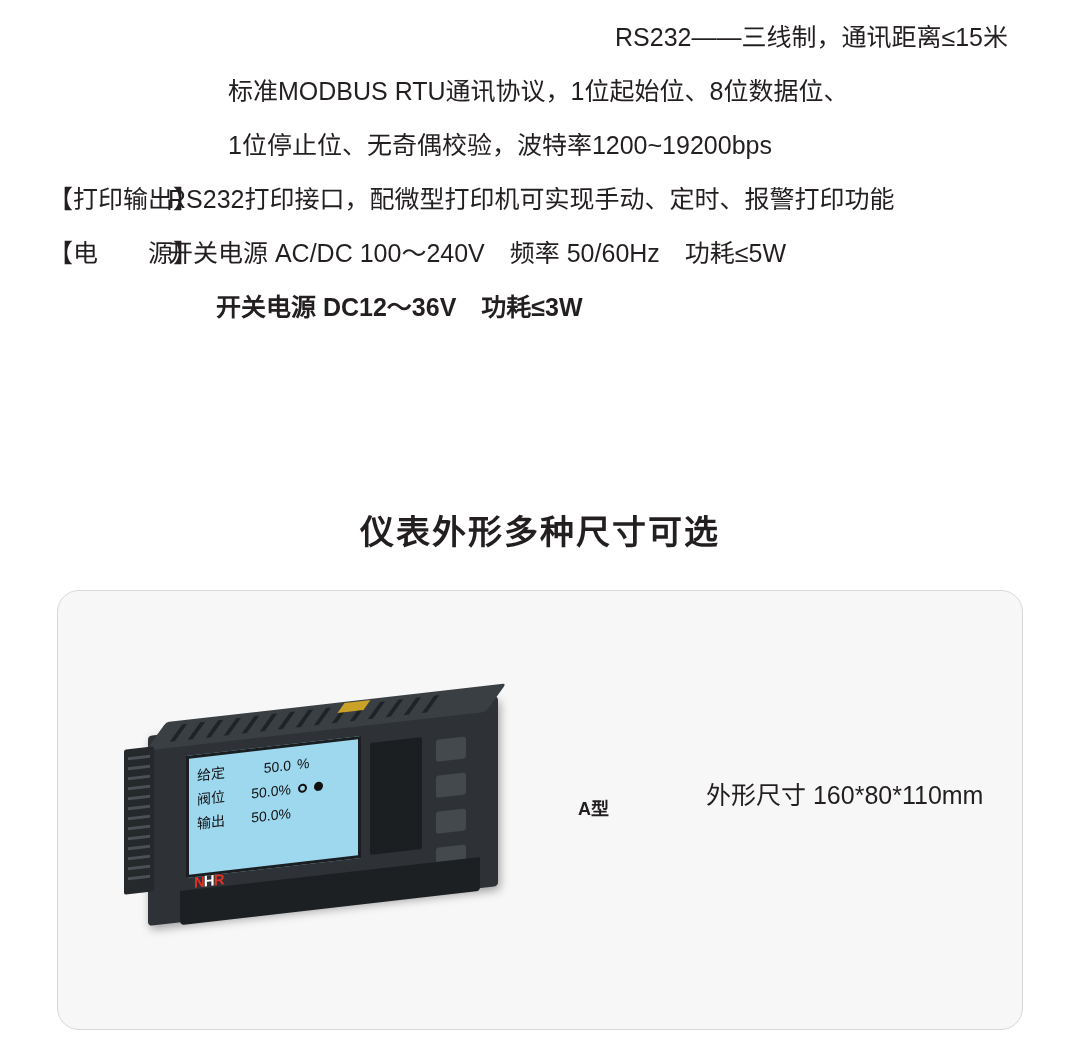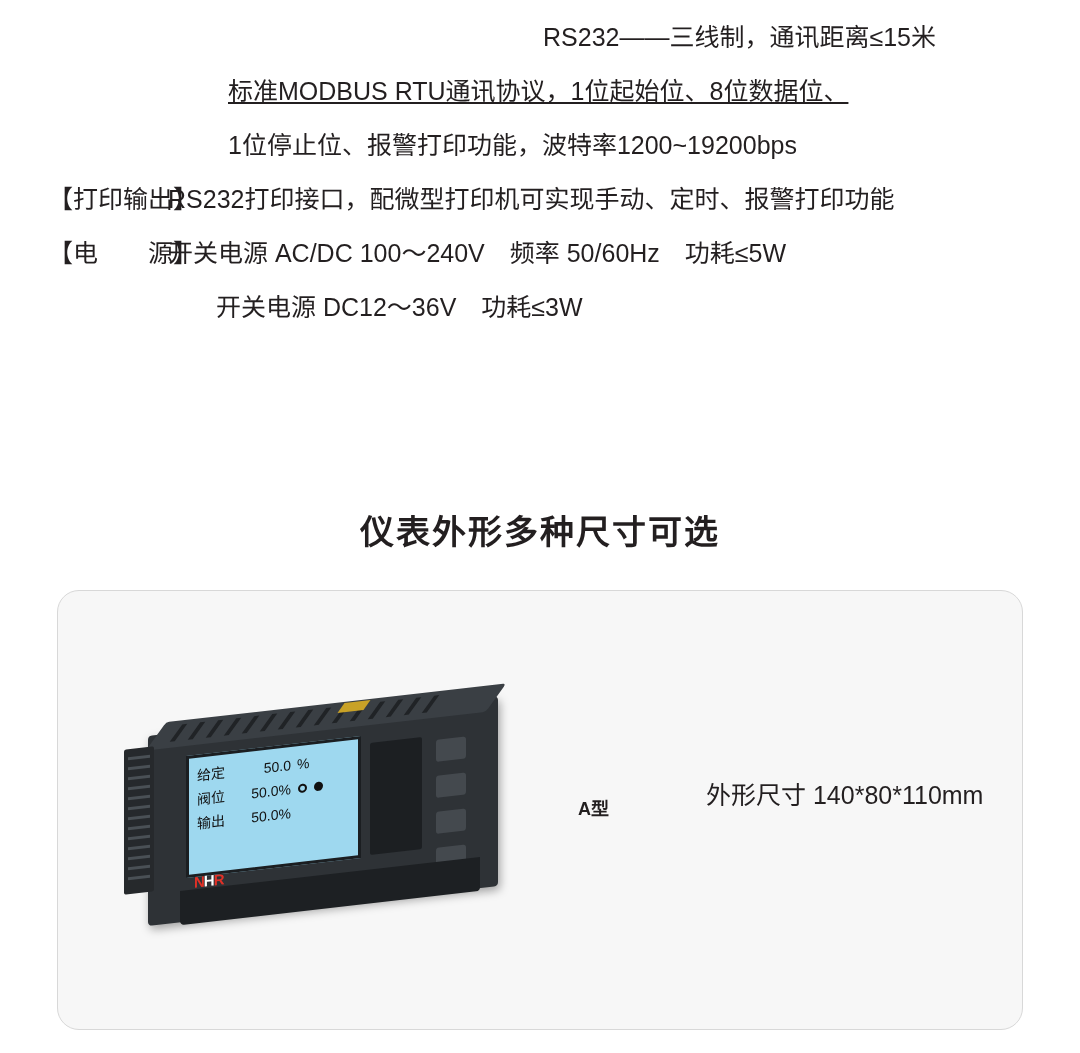--- a/index.html
+++ b/index.html
@@ -38,24 +38,24 @@
     text-align: left;
     padding-left: 48px;
     box-sizing: border-box;
     flex: 0 0 auto;
   }
   .spec-line .value {
     display: inline-block;
     flex: 1 1 auto;
   }
 
-  .spec-line.center-1 { padding-left: 543px; }
-  .spec-line.center-2 { padding-left: 228px; text-decoration: underline; }
+  .spec-line.center-1 { padding-left: 543px; text-align: center; }
+  .spec-line.center-2 { padding-left: 228px; }
   .spec-line.center-3 { padding-left: 228px; }
-  .spec-line.sub-indent { padding-left: 216px; }
+  .spec-line.sub-indent { padding-left: 216px; font-weight: bold; }
 
   .label.wide-space {
     letter-spacing: 0;
   }
 
   
   .section-title {
     position: absolute;
     top: 505px;
     left: 0;
@@ -257,21 +257,21 @@
 
   <div class="spec-line center-1">
     <span class="value">RS232——三线制，通讯距离≤15米</span>
   </div>
 
   <div class="spec-line center-2">
     <span class="value">标准MODBUS RTU通讯协议，1位起始位、8位数据位、</span>
   </div>
 
   <div class="spec-line center-3">
-    <span class="value">1位停止位、报警打印功能，波特率1200~19200bps</span>
+    <span class="value">1位停止位、无奇偶校验，波特率1200~19200bps</span>
   </div>
 
   <div class="spec-line">
     <span class="label">【打印输出】</span>
     <span class="value">RS232打印接口，配微型打印机可实现手动、定时、报警打印功能</span>
   </div>
 
   <div class="spec-line">
   </div>
 
@@ -360,16 +360,16 @@
       <i></i>
       <i></i>
     </div>
 
     <div class="dev-base"></div>
   </div>
 
   <div class="model-label">A型</div>
 
   <div class="dims">
-    <div>外形尺寸 140*80*110mm</div>
+    <div>外形尺寸 160*80*110mm</div>
   </div>
 
 </div>
 
 </body></html>

